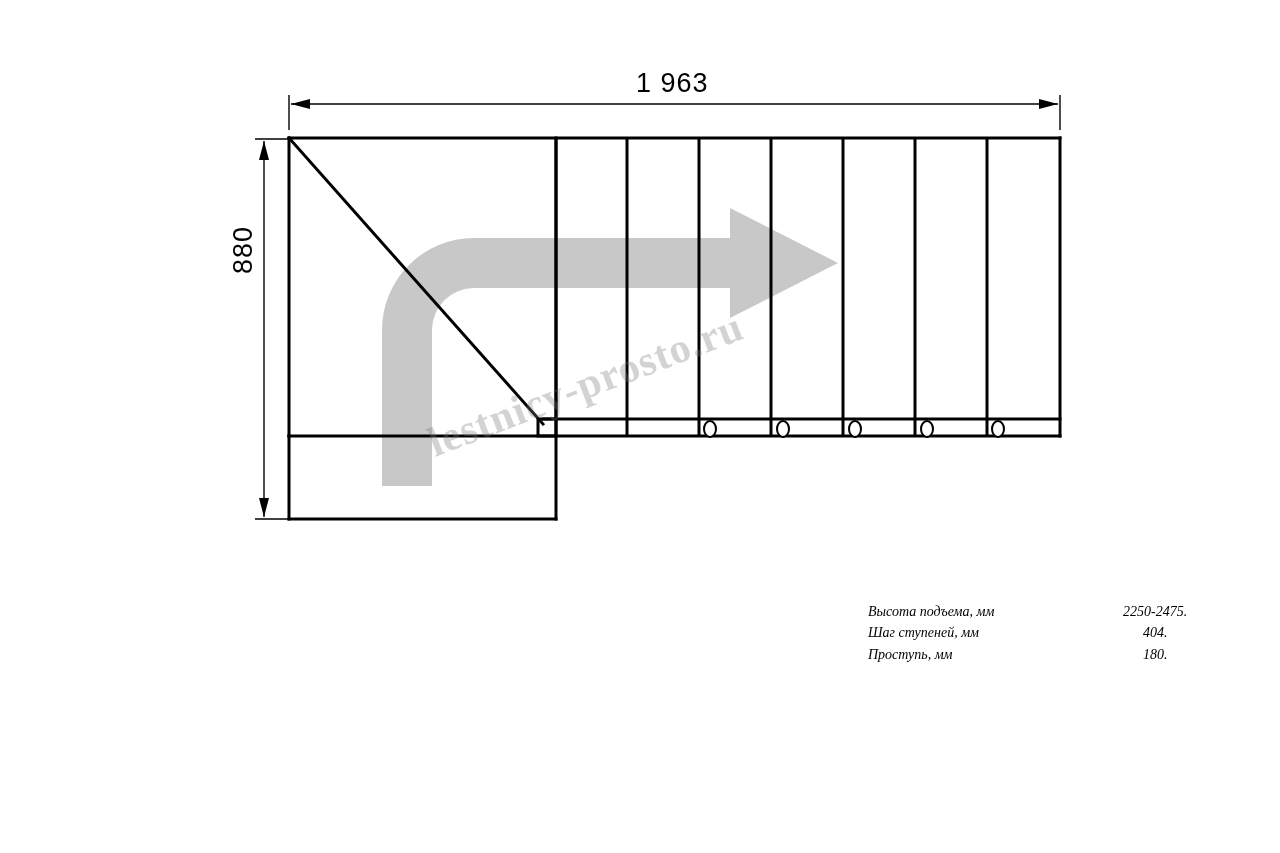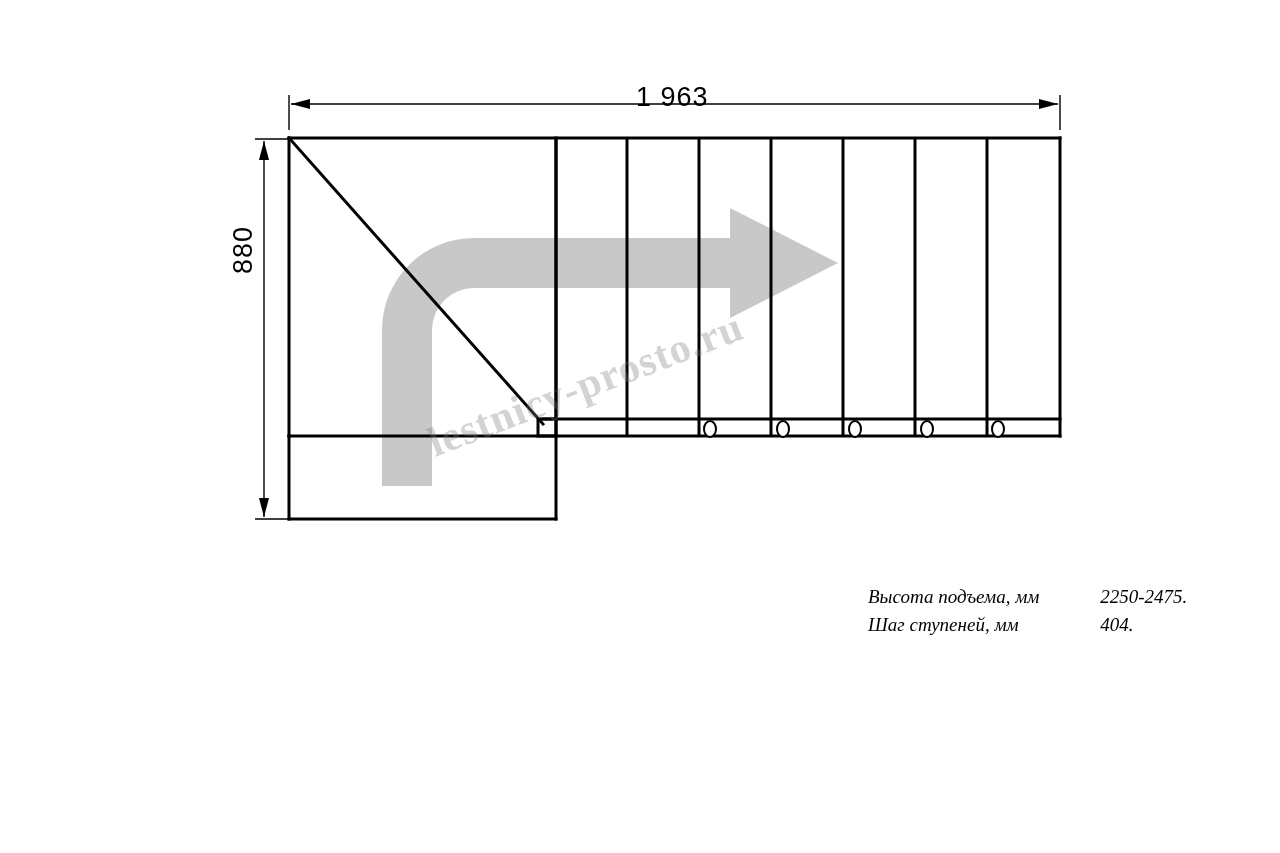--- a/index.html
+++ b/index.html
@@ -26,55 +26,54 @@
     position: absolute;
     font-family: "Liberation Sans", sans-serif;
     font-size: 27px;
     color: #000000;
     letter-spacing: 1px;
     white-space: nowrap;
   }
   #dim-top-label {
     left: 636px;
     top: 68px;
-    margin-top: 14px;
   }
   #dim-left-label {
     left: 228px;
     top: 310px;
     transform: rotate(-90deg);
     transform-origin: left top;
     width: 120px;
     text-align: center;
   }
   #spec-table {
     position: absolute;
     left: 868px;
-    top: 583px;
+    top: 601px;
     width: 340px;
     font-family: "Liberation Serif", serif;
     font-style: italic;
-    font-size: 19px;
+    font-size: 14px;
     color: #000000;
   }
   #spec-table table {
     border-collapse: collapse;
     width: 100%;
   }
   #spec-table td {
     padding: 2px 0 2px 0;
     line-height: 1.24;
     white-space: nowrap;
   }
   #spec-table td.spec-name {
     text-align: left;
     padding-right: 16px;
   }
   #spec-table td.spec-value {
-    text-align: left;
+    text-align: center;
   }
   #watermark {
     position: absolute;
     left: 430px;
     top: 300px;
     width: 440px;
     height: 260px;
     pointer-events: none;
   }
   #watermark-text {
@@ -186,17 +185,21 @@
     <table>
       <tbody>
         <tr>
           <td class="spec-name">Высота подъема, мм</td>
           <td class="spec-value">2250-2475.</td>
         </tr>
         <tr>
           <td class="spec-name">Шаг ступеней, мм</td>
           <td class="spec-value">404.</td>
         </tr>
+        <tr>
+          <td class="spec-name">Проступь, мм</td>
+          <td class="spec-value">180.</td>
+        </tr>
       </tbody>
     </table>
   </div>
 
 </div>
 
 </body></html>

